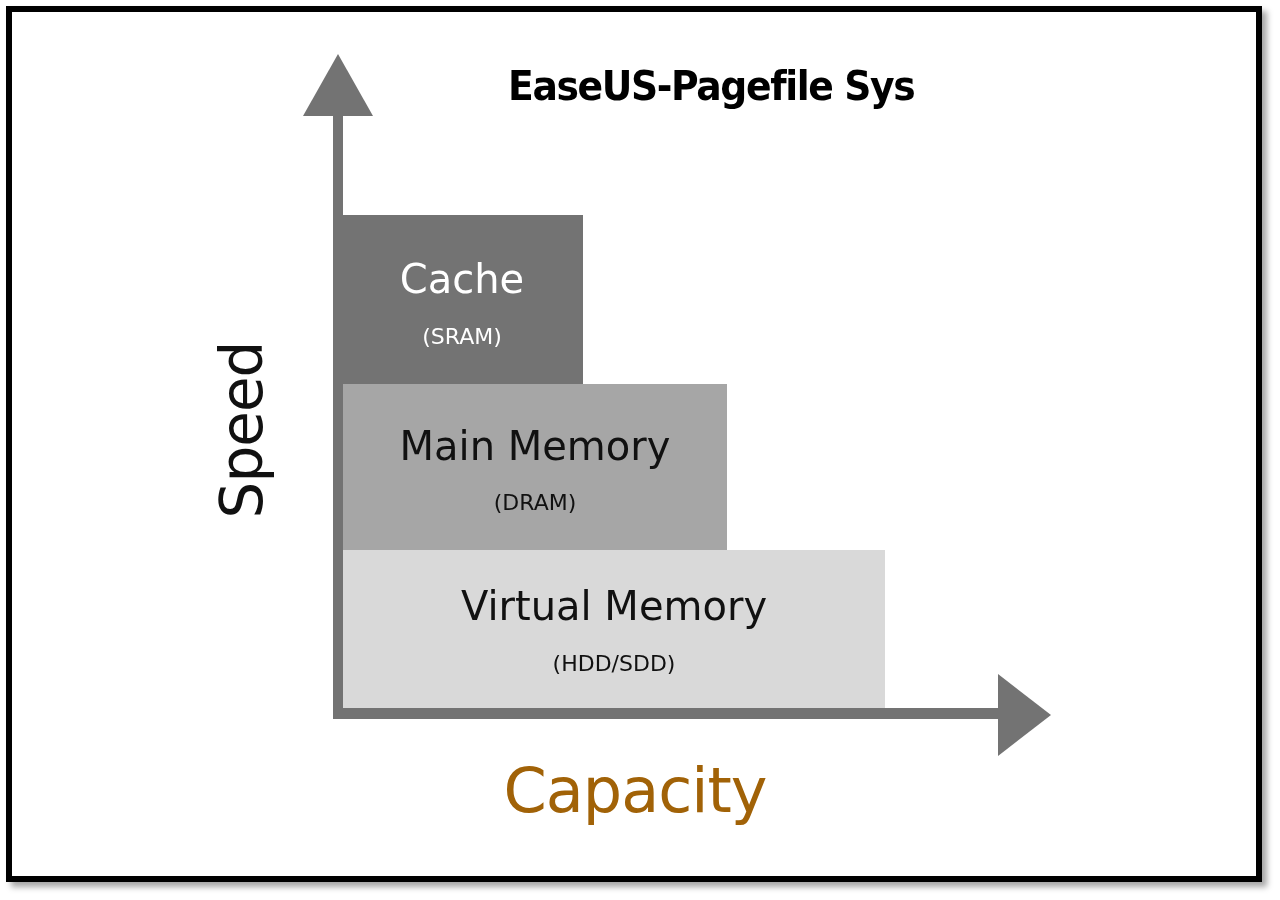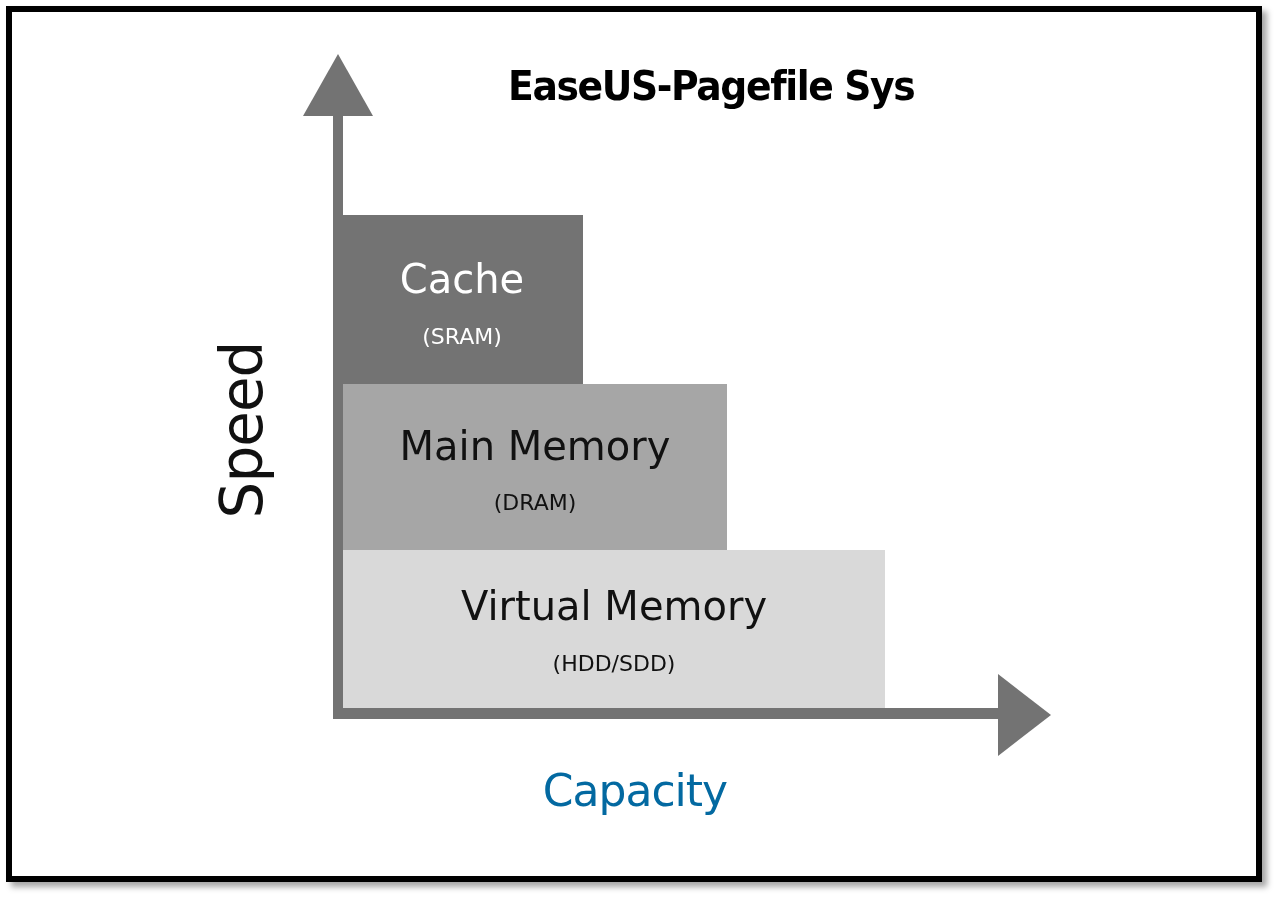--- a/index.html
+++ b/index.html
@@ -20,21 +20,21 @@
       position: absolute; left: 242px; top: 430px; width: 0; height: 0;
     }
     .speed-label span {
       position: absolute; font-family: "DejaVu Sans", sans-serif; font-size: 58px; color: #111;
       transform: translate(-50%, -50%) rotate(-90deg); white-space: nowrap; letter-spacing: -1px;
     }
     .capacity-label {
       position: absolute; left: 635px; top: 790px; width: 0; height: 0;
     }
     .capacity-label span {
-      position: absolute; font-family: "DejaVu Sans", sans-serif; font-size: 44px; color: #0369a1;
+      position: absolute; font-family: "DejaVu Sans", sans-serif; font-size: 62px; color: #a16207;
       transform: translate(-50%, -50%); white-space: nowrap; letter-spacing: -1px;
     }
   </style>
 </head>
 <body>
 
 <div class="frame"></div>
 
 <div class="title">EaseUS-Pagefile Sys</div>
 

